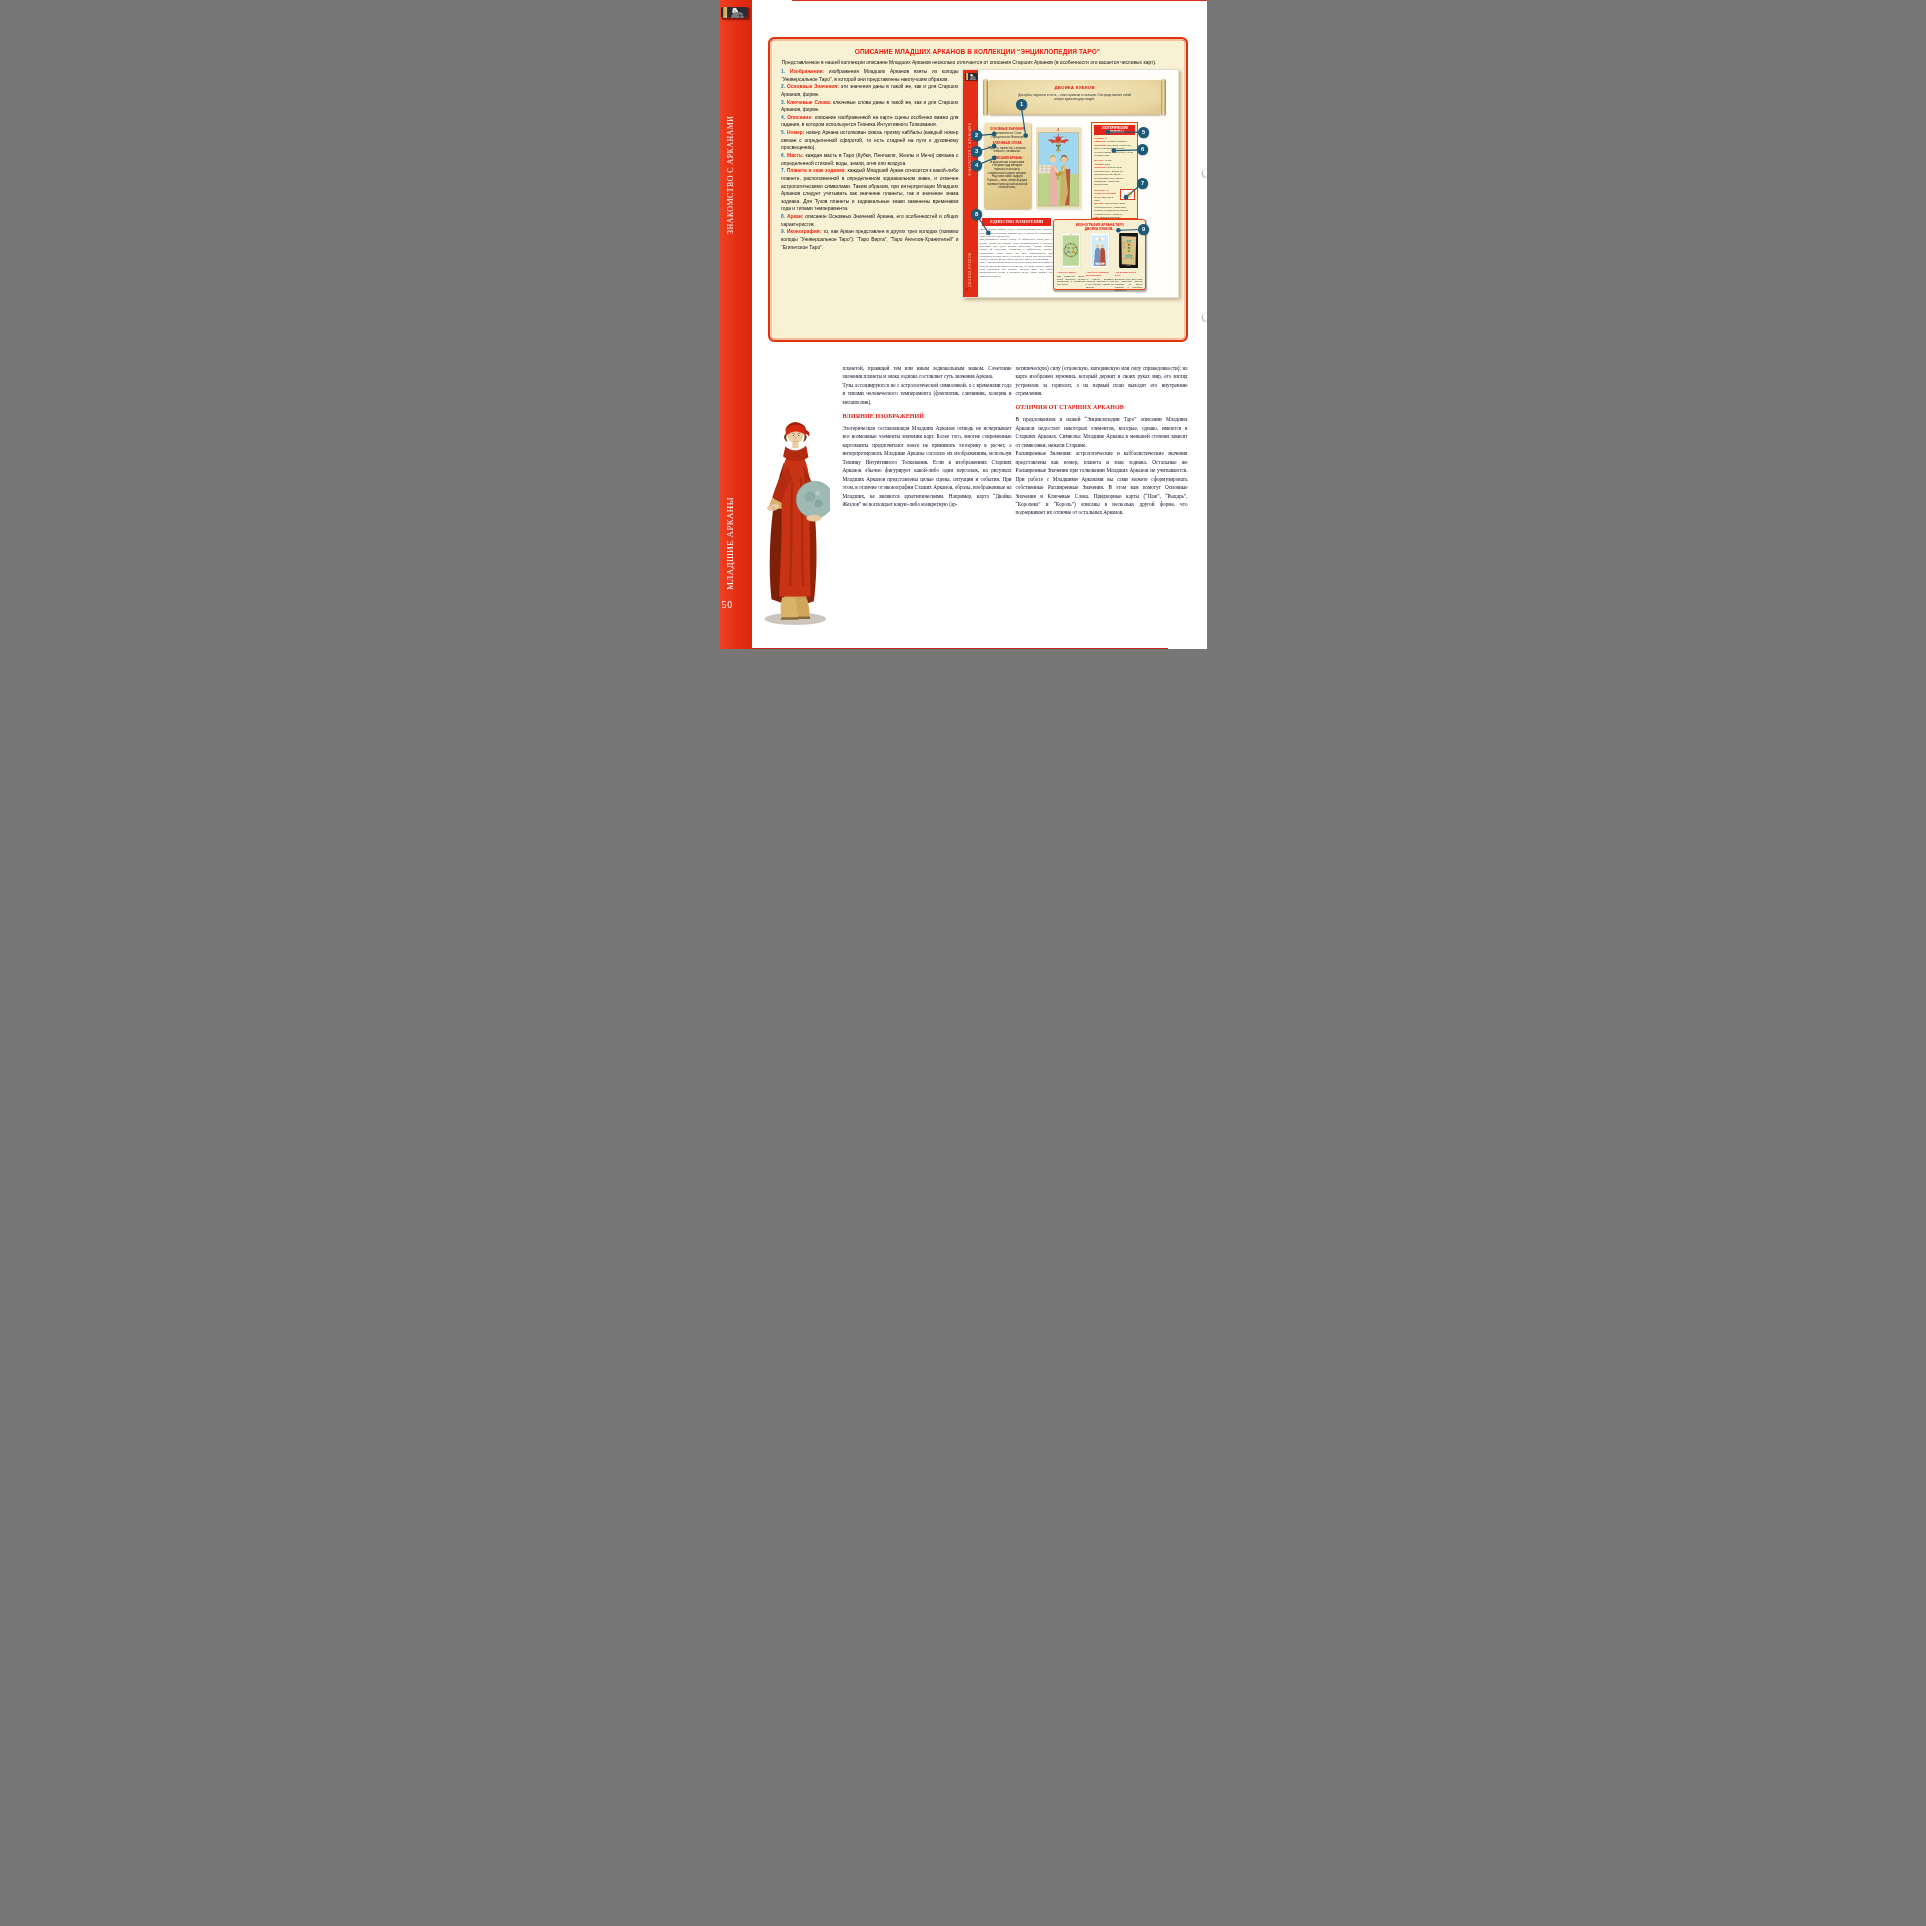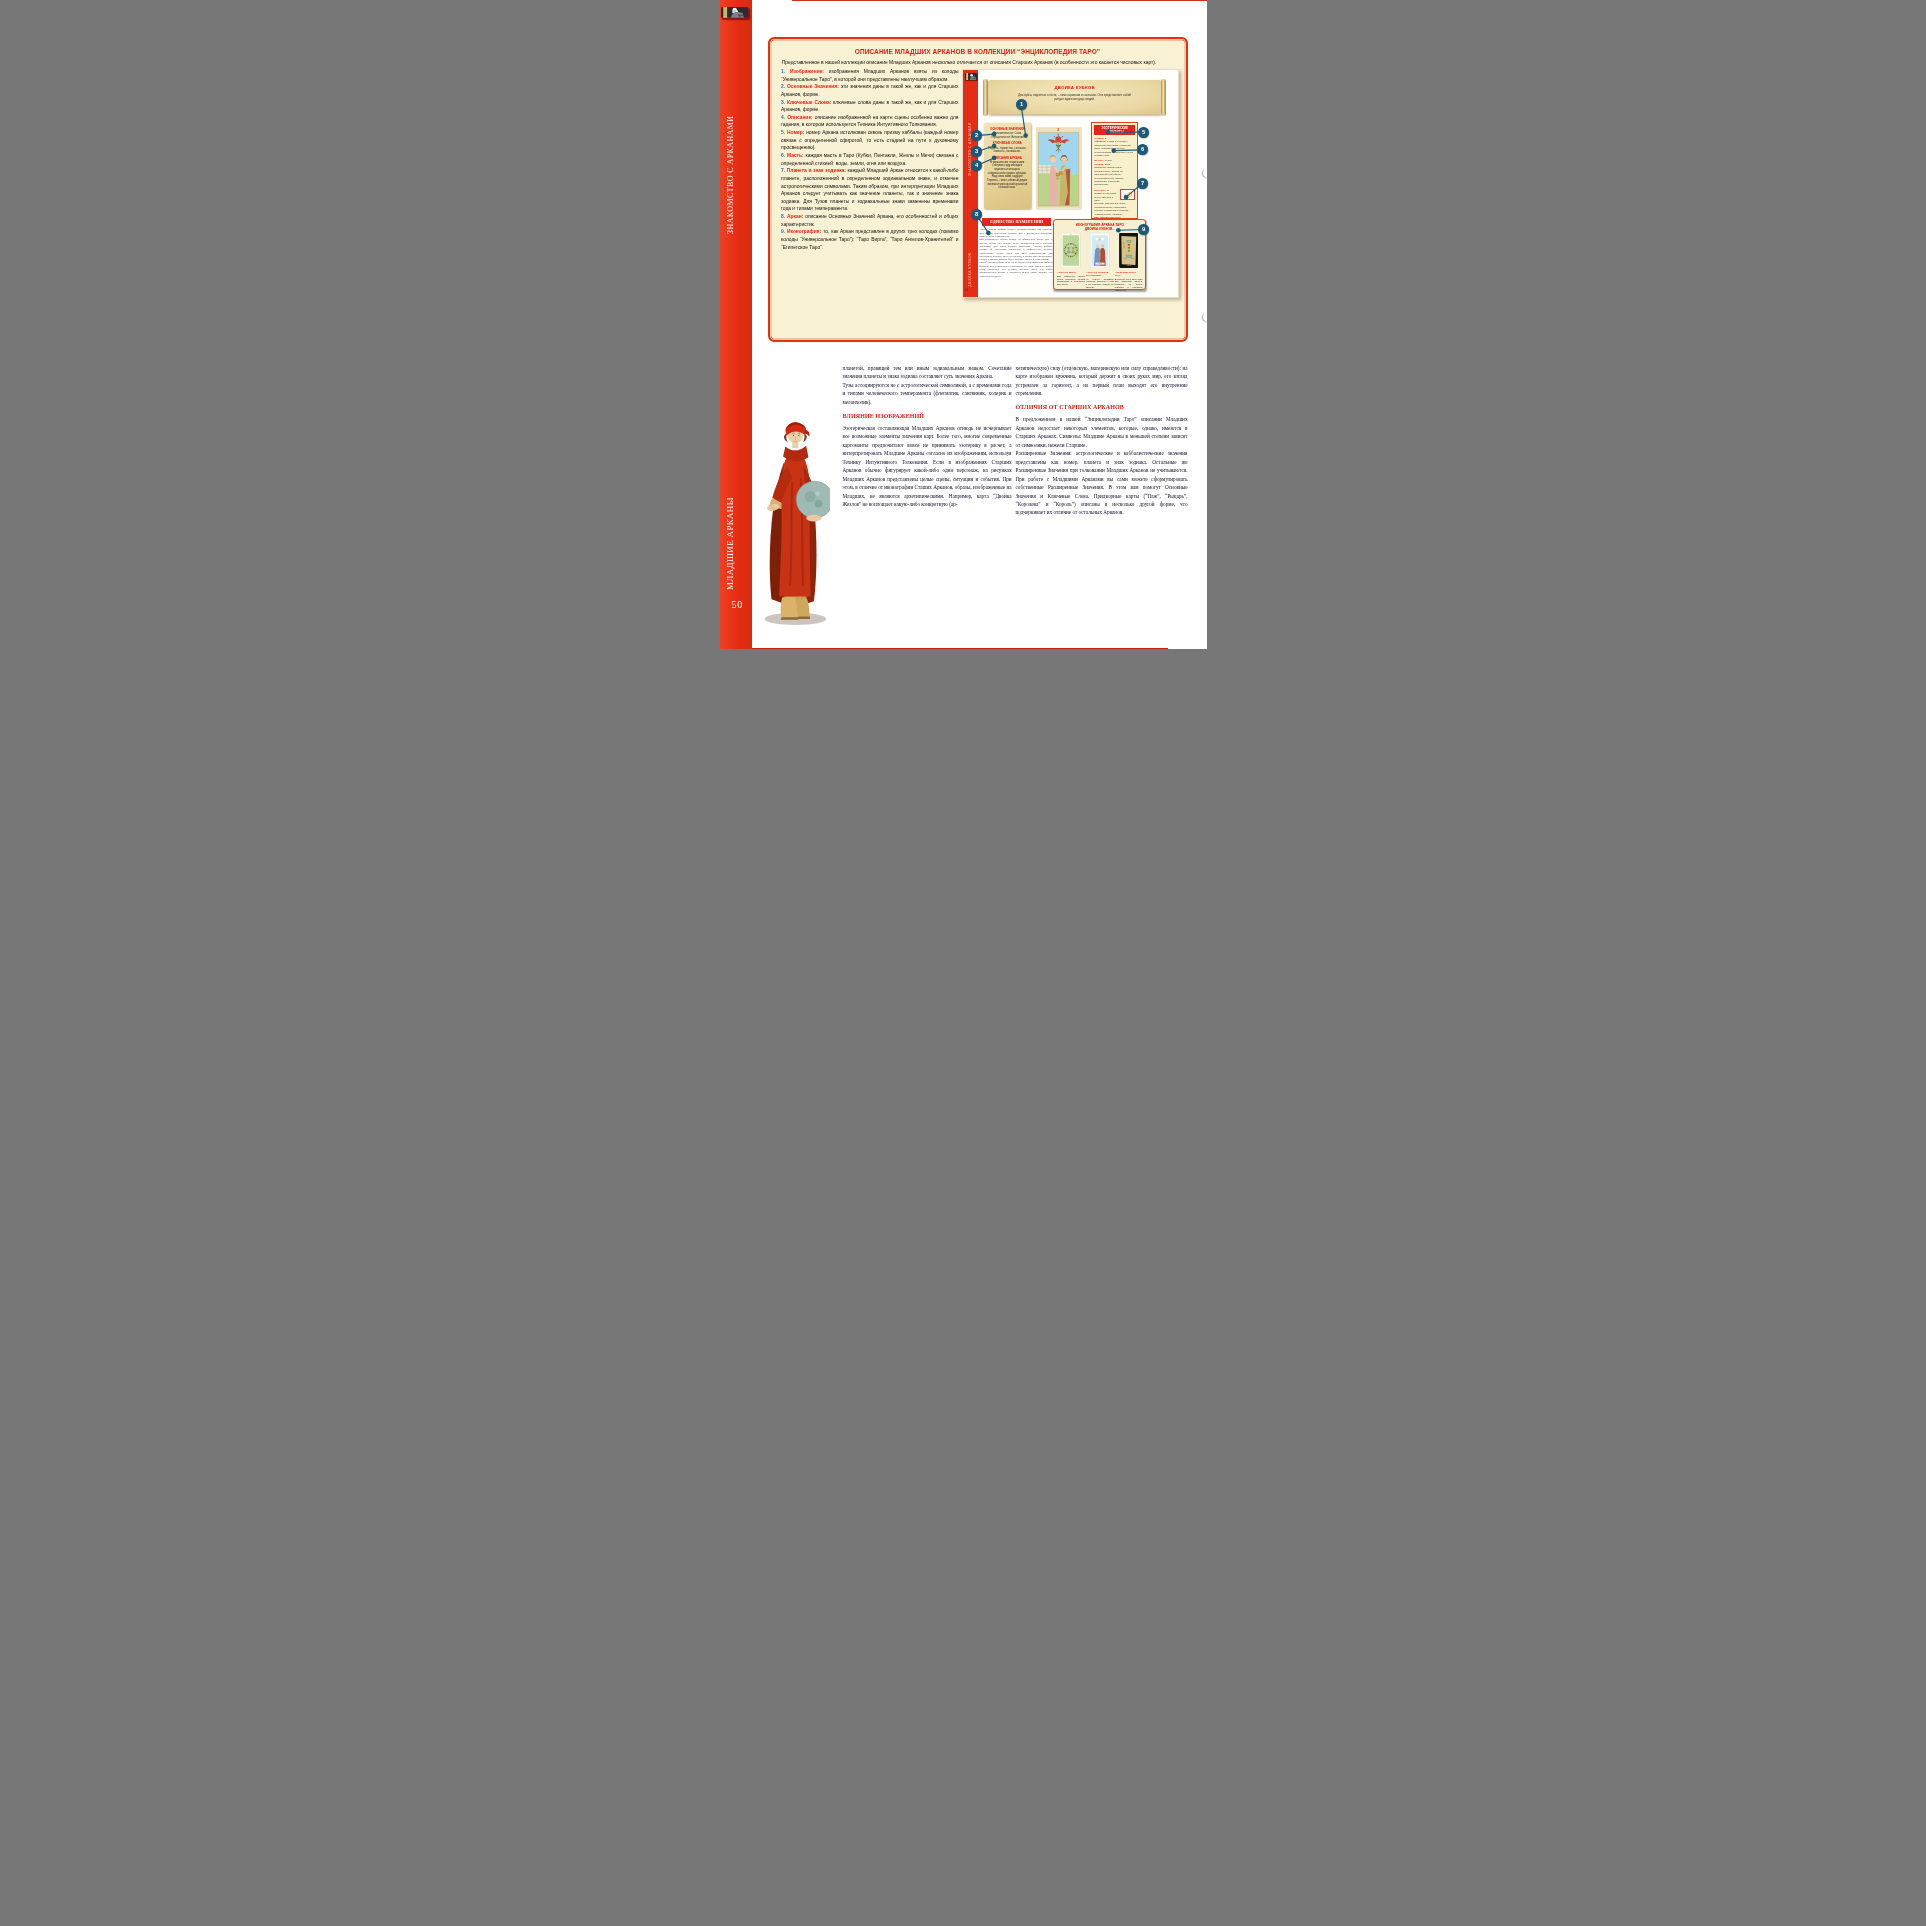--- a/index.html
+++ b/index.html
@@ -7,21 +7,21 @@
           font-family:"Liberation Sans",sans-serif;overflow:hidden;}
   
   .sidebar{position:absolute;left:0;top:0;width:32px;height:100%;
            background:linear-gradient(90deg,#f04022 0%,#e42d13 55%,#d82a10 100%);}
   .sb-thumb{position:absolute;left:1.5px;top:7.3px;width:27px;height:10.8px;border-radius:1.2px;
             box-shadow:1.2px 1.2px 1.5px rgba(60,0,0,.55);overflow:hidden;}
   .vtext{writing-mode:vertical-rl;transform:rotate(180deg);color:#fff;
          font-family:"Liberation Serif",serif;white-space:nowrap;}
   .sb-top{position:absolute;left:6.5px;top:65px;height:169px;font-size:8px;letter-spacing:0.4px;}
   .sb-bottom{position:absolute;left:5.8px;top:455px;height:135px;font-size:8.9px;letter-spacing:0.4px;}
-  .sb-page{position:absolute;left:12px;top:599px;color:#fff;font-family:"Liberation Serif",serif;
+  .sb-page{position:absolute;left:2px;top:599px;color:#fff;font-family:"Liberation Serif",serif;
            font-size:10px;letter-spacing:0.8px;}
   .top-line{position:absolute;top:0;left:72px;right:0;height:1.2px;background:#d4311c;}
   .bottom-line{position:absolute;bottom:0;left:32px;width:416px;height:1.5px;background:#c32515;}
   .curl{position:absolute;right:-3.9px;width:7.7px;height:7.7px;border-radius:50%;background:#fff;
         box-shadow:-0.8px 0.4px 1.2px rgba(0,0,0,.4);}
   
   .infobox{position:absolute;left:48px;top:37px;width:420px;height:305px;box-sizing:border-box;
            background:#f8f1d4;border:2.7px solid #e1330e;border-radius:6.2px;
            box-shadow:inset 0 0 0 0.8px #f8f1d4, inset 0 0 0 1.2px #e1330e;}
   .ib-title{margin:9.2px 11.6px 3.9px;text-align:center;color:#ee1a0e;font-weight:bold;

